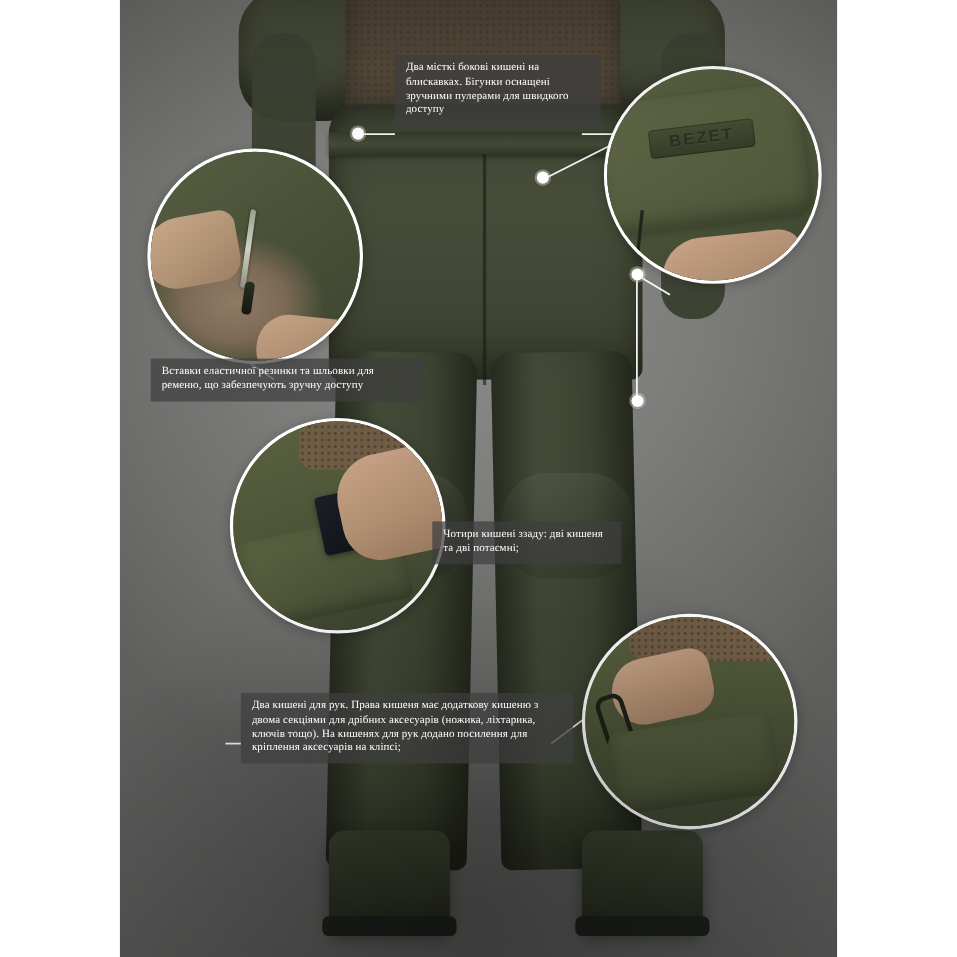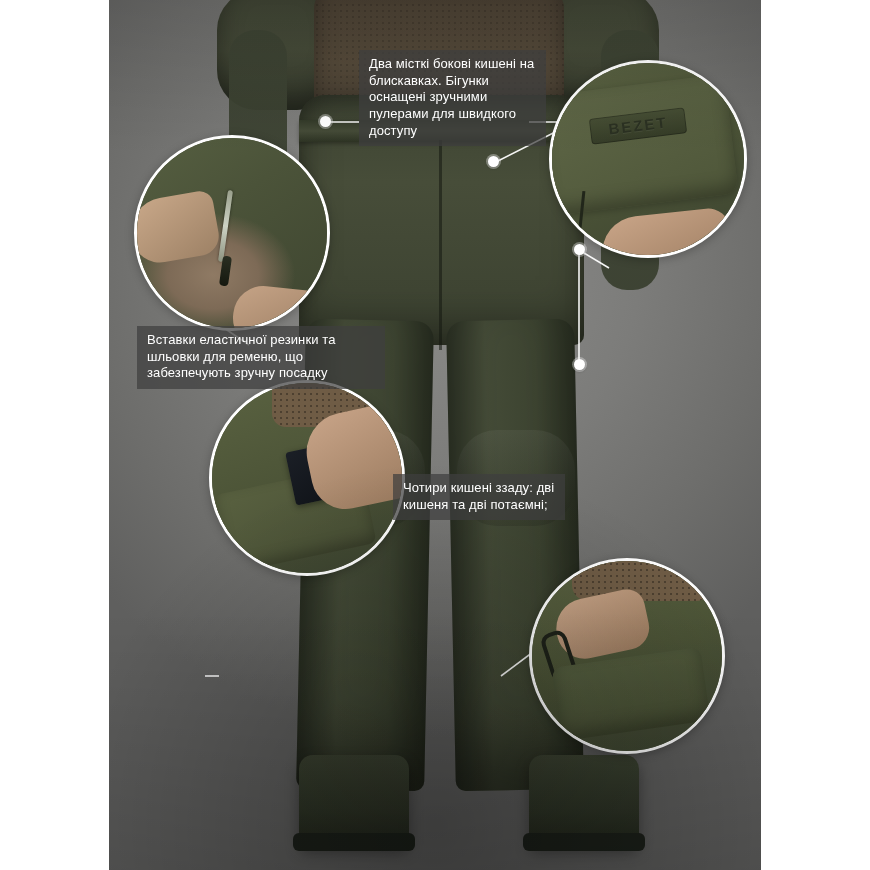--- a/index.html
+++ b/index.html
@@ -262,25 +262,25 @@
     position:absolute; left: 14px; top: 70px; width: 18px; height: 42px;
     border: 4px solid #1e2219; border-radius: 10px; transform: rotate(-18deg);
     background: transparent;
   }
 
   
   .caption {
     position: absolute;
     background: rgba(62,62,62,0.72);
     color: #ffffff;
-    font-size: 13px;
+    font-size: 10px;
     line-height: 1.28;
     padding: 6px 10px 7px 10px;
     letter-spacing: .1px;
-    font-family: Liberation Sans, sans-serif;
+    font-family: Liberation Serif, serif;
   }
 </style>
 </head>
 <body>
 
 <div id="stage">
 
   <div class="photo">
 
     <div class="figure">
@@ -358,18 +358,19 @@
         <div class="hand"></div>
         <div class="clip"></div>
         <div class="flap"></div>
       </div>
     </div>
 
   </div>
 
   <div class="caption" style="left:359px; top:50px; width:167px;">Два місткі бокові кишені на блискавках. Бігунки оснащені зручними пулерами для швидкого доступу</div>
 
-  <div class="caption" style="left:137px; top:326px; width:228px;">Вставки еластичної резинки та шльовки для ременю, що забезпечують зручну посадку</div>
+  <div class="caption" style="left:137px; top:326px; width:228px;">Вставки еластичної резинки та шльовки для ременю, що забезпечують зручну доступу</div>
 
   <div class="caption" style="left:393px; top:474px; width:152px;">Чотири кишені ззаду: дві кишеня та дві потаємні;</div>
 
+  <div class="caption" style="left:219px; top:630px; width:282px;">Два кишені для рук. Права кишеня має додаткову кишеню з двома секціями для дрібних аксесуарів (ножика, ліхтарика, ключів тощо). На кишенях для рук додано посилення для кріплення аксесуарів на кліпсі;</div>
 
 </div>
 
 </body></html>

